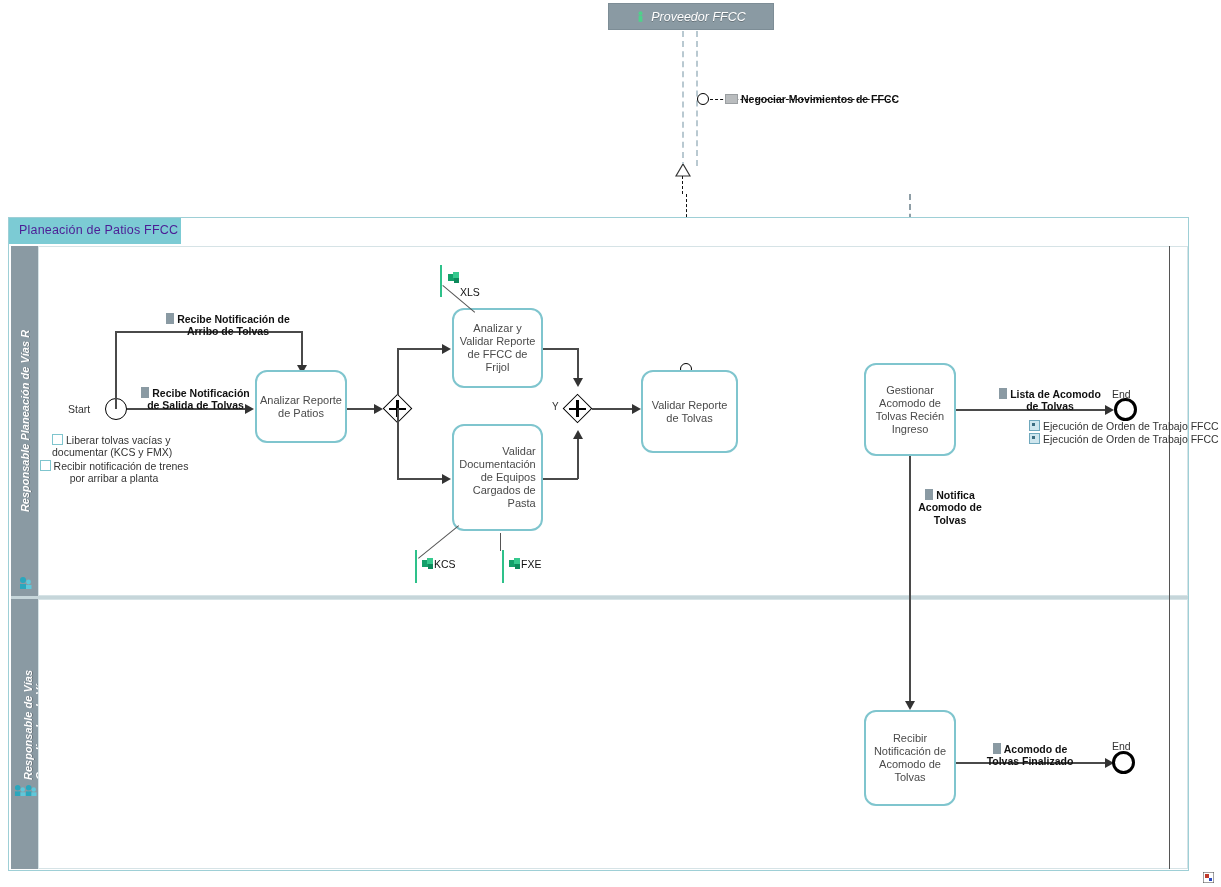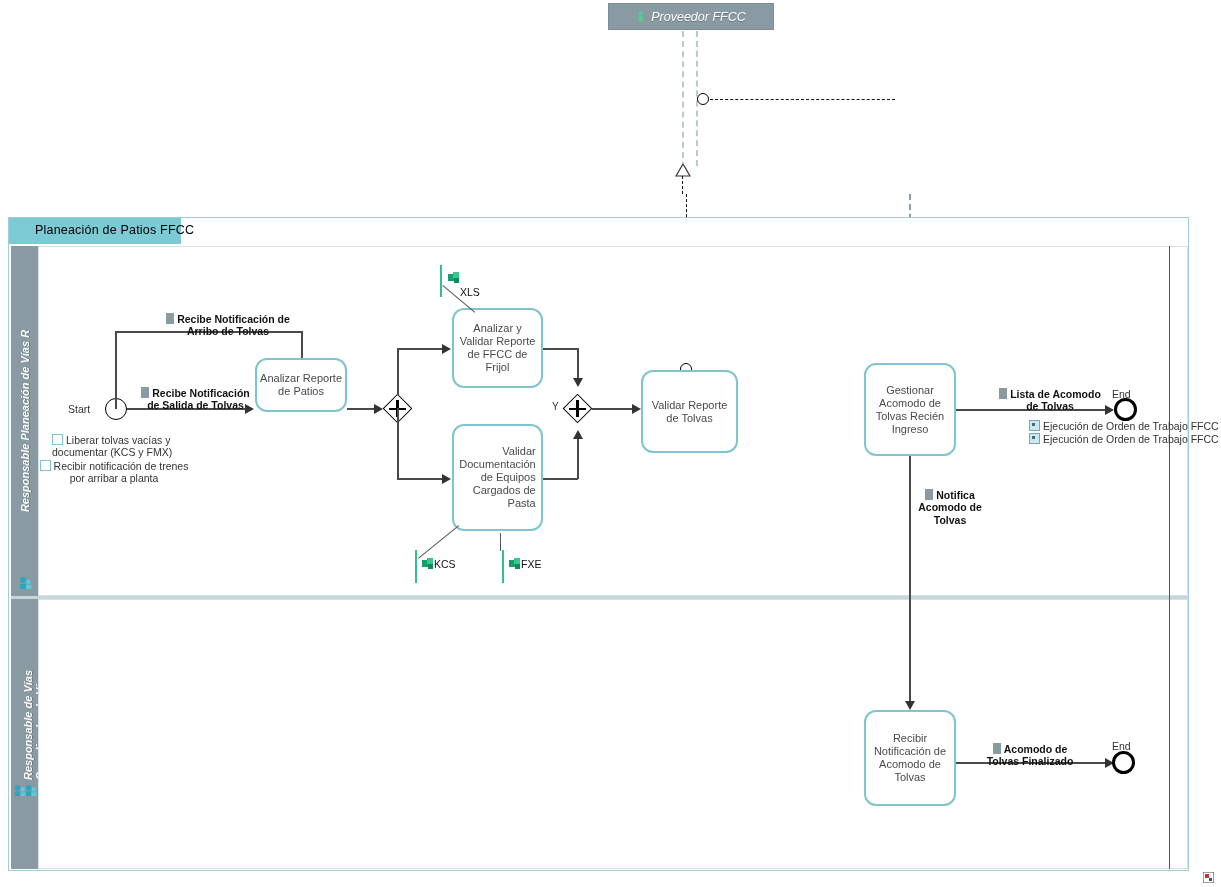--- a/index.html
+++ b/index.html
@@ -2,22 +2,22 @@
 <html><head>
 <meta charset="utf-8">
 <style>
   html,body{margin:0;padding:0;background:#ffffff;}
   body{font-family:"Liberation Sans", sans-serif;}
   #canvas{position:relative;width:1221px;height:887px;overflow:hidden;background:#fff;}
   .abs{position:absolute;}
 
   
   .pool-outer{border:1px solid #7FC5CE;background:#fff;box-sizing:border-box;}
-  .pool-title{background:#7CCBD4;color:#000000;font-size:12.5px;letter-spacing:.2px;
-              padding:5px 10px 6px 26px;box-sizing:border-box;white-space:nowrap;}
+  .pool-title{background:#7CCBD4;color:#4c1d95;font-size:12.5px;letter-spacing:.2px;
+              padding:5px 10px 6px 10px;box-sizing:border-box;white-space:nowrap;}
   .lane-head{background:#8A9AA3;box-sizing:border-box;border:1px solid #8A9AA3;}
   .lane-body{background:#ffffff;box-sizing:border-box;border:1px solid #d6e3e6;}
   .lane-label{position:absolute;left:50%;top:50%;transform:translate(-50%,-50%) rotate(-90deg);
               white-space:nowrap;color:#ffffff;font-size:11px;font-style:italic;font-weight:bold;
               text-shadow:0 1px 0 rgba(0,0,0,.25);}
   .lane-sep{background:#c6d6da;}
 
   
   .vlabel{position:absolute;white-space:nowrap;color:#fff;font-size:11px;font-style:italic;
           font-weight:bold;transform-origin:0 0;transform:rotate(-90deg);text-shadow:0 1px 0 rgba(0,0,0,.25);}
@@ -98,20 +98,23 @@
   <div class="pool-dash" style="left:696px;top:31px;height:135px;"></div>
 
   <svg class="abs" style="left:675px;top:164px;width:16px;height:13px;">
     <polygon points="8,0 15,12 1,12" fill="#ffffff" stroke="#333" stroke-width="1.2"></polygon>
   </svg>
   <div class="dash-v" style="left:682px;top:176px;height:18px;"></div>
 
   <div class="ev ev-inter abs" style="left:697px;top:93px;width:12px;height:12px;"></div>
   <div class="dash-h" style="left:710px;top:99px;width:185px;"></div>
   <div class="dash-v" style="left:894px;top:99px;height:0px;"></div>
+  <div class="ann" style="left:725px;top:80px;width:200px;text-align:left;">
+    <span class="ico ico-mail"></span><span>Negociar Movimientos de FFCC</span>
+  </div>
 
   <div class="dash-v" style="left:686px;top:194px;height:169px;"></div>
   <div class="ann" style="left:694px;top:311px;width:170px;text-align:left;">
     <span class="ico ico-mail"></span><span>Contacta con KCS
 / FMX para Situado y
 Retiro de Equipos</span>
   </div>
 
   <div class="pool-dash" style="left:909px;top:194px;height:155px;border-left-color:#8e9ea6;"></div>
   <svg class="abs" style="left:902px;top:350px;width:16px;height:13px;">
@@ -179,21 +182,21 @@
 
   <div class="ann" style="left:148px;top:300px;width:160px;">
     <span class="ico ico-doc"></span><span>Recibe Notificación de
 Arribo de Tolvas</span>
   </div>
   <div class="ann" style="left:133px;top:374px;width:125px;">
     <span class="ico ico-doc"></span><span>Recibe Notificación
 de Salida de Tolvas</span>
   </div>
 
-  <div class="abs task" style="left:255px;top:358px;width:92px;height:54px;justify-content:flex-end;">
+  <div class="abs task" style="left:255px;top:370px;width:92px;height:73px;">
     <span style="white-space:pre-line;">Analizar Reporte
 de Patios</span>
   </div>
 
   <div class="ln ln-h" style="left:347px;top:408px;width:29px;"></div>
   <div class="arrow-r" style="left:374px;top:404px;"></div>
 
   <div class="abs" style="left:383px;top:394px;width:29px;height:29px;">
     <div class="gw" style="position:absolute;left:4px;top:4px;width:21px;height:21px;"></div>
     <div class="gw-plus-h" style="left:6px;top:13.5px;width:17px;height:2.4px;"></div>

